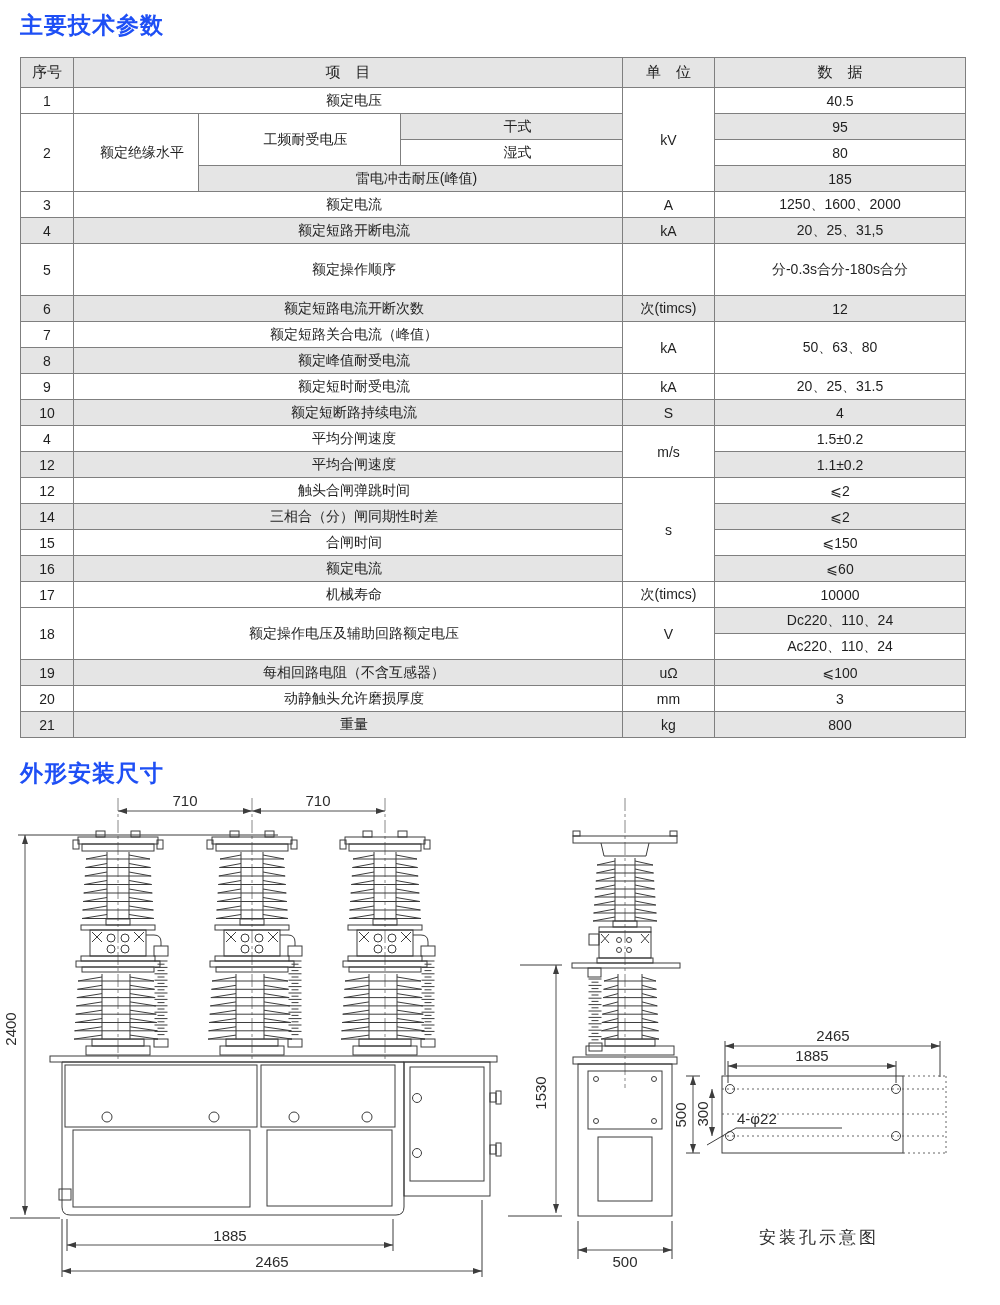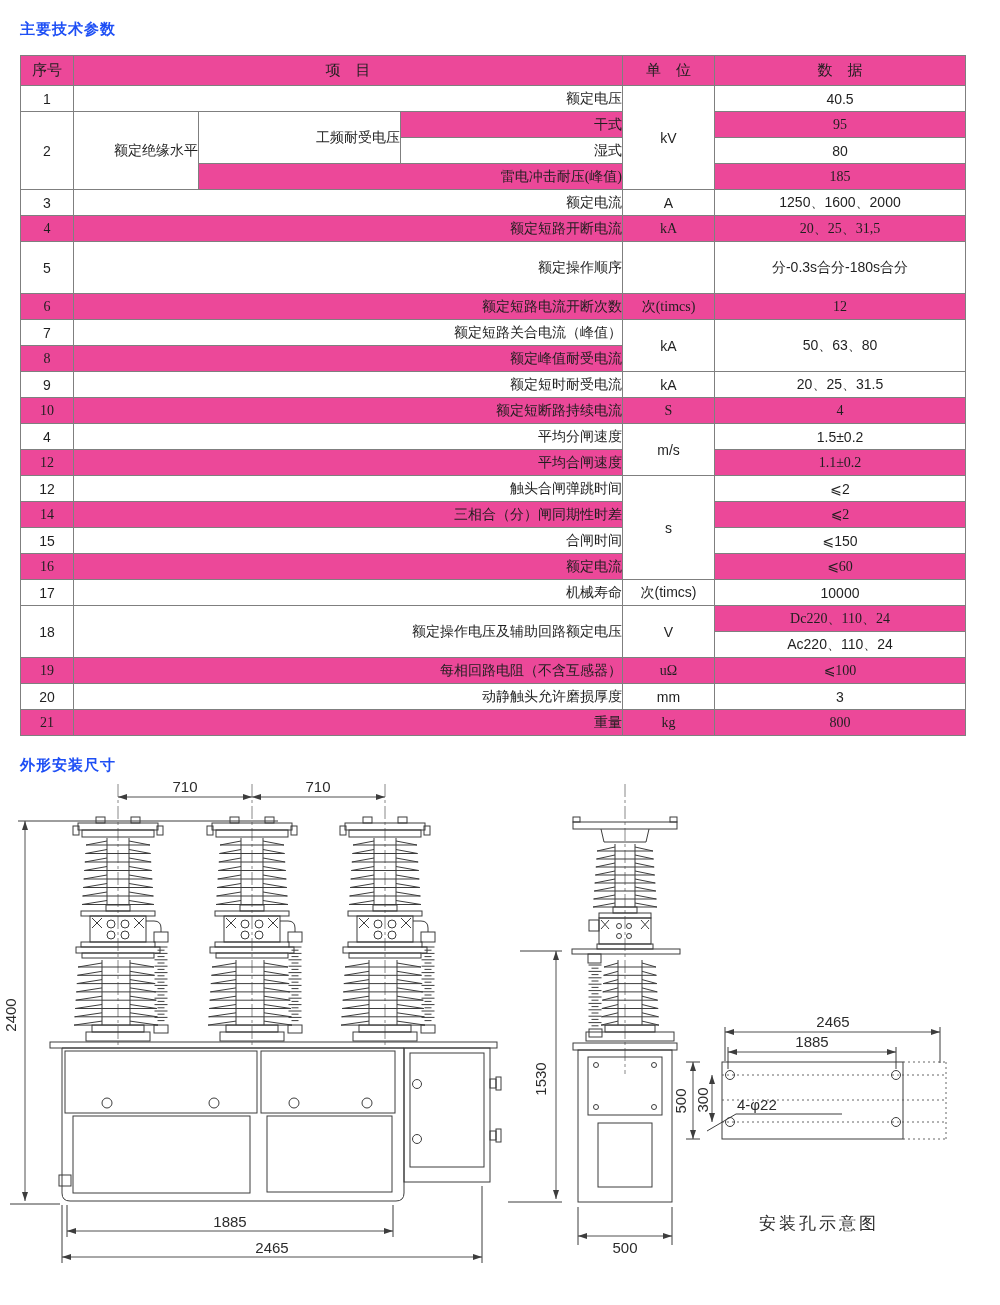--- a/index.html
+++ b/index.html
@@ -1,24 +1,24 @@
 <!DOCTYPE html>
 <html><head>
 <meta charset="utf-8">
 <style>
   html,body{margin:0;padding:0;background:#ffffff;width:1000px;
     font-family:"Liberation Sans","DejaVu Sans",sans-serif;color:#222;}
-  .sec-title{color:#1e4ff5;font-size:15px;font-weight:bold;margin:20px 0 16px 20px;letter-spacing:1px;}
+  .sec-title{color:#1e4ff5;font-size:23px;font-weight:bold;margin:10px 0 16px 20px;letter-spacing:1px;}
   .sec-title2{margin-top:20px;margin-bottom:4px;}
   table.spec{border-collapse:collapse;table-layout:fixed;width:945px;margin-left:20px;}
   table.spec th,table.spec td{border:1px solid #7f7f7f;font-size:14px;font-weight:normal;
     color:#1f1f1f;padding:0;overflow:hidden;white-space:nowrap;}
-  .tint{background:#ec4899;font-family:Liberation Serif, serif;}
+  .tint{background:#e5e5e5;}
   .ctr{text-align:center;}
-  .lft{text-align:right;padding-left:12px !important;}
+  .lft{text-align:center;padding-left:12px !important;}
   tr.r30{height:30px;}
   tr.r26{height:26px;}
   tr.r52{height:52px;}
   td.big{font-size:17px;text-align:center;}
   th{font-size:15px !important;}
   
   #fig{display:block;margin:0;}
   .ln{fill:none;stroke:#3d3d3d;stroke-width:1;}
   .dim{fill:none;stroke:#3d3d3d;stroke-width:0.9;}
   .ar{fill:#3d3d3d;stroke:none;}

